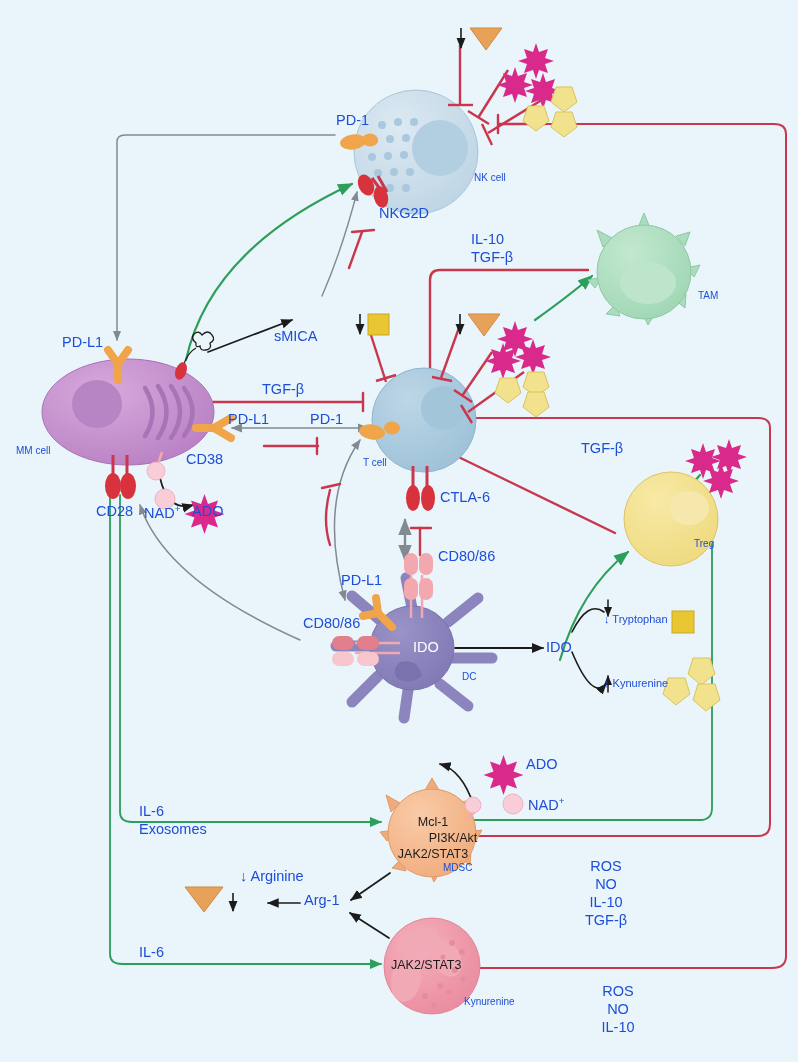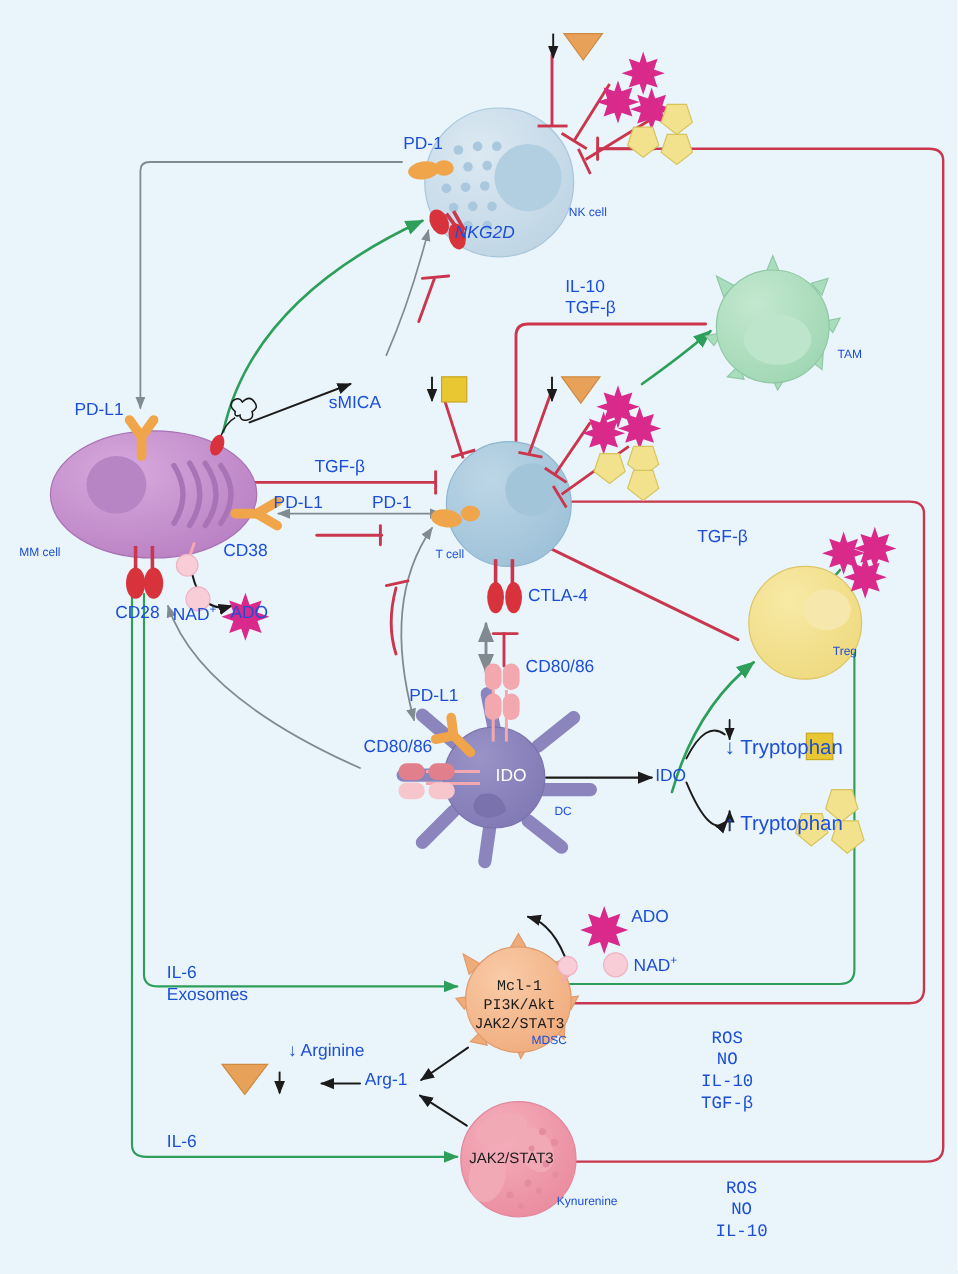--- a/index.html
+++ b/index.html
@@ -8,24 +8,24 @@
     background:#e9f5fa;
     font-family:"Liberation Sans", sans-serif;
     overflow:hidden;
   }
   #svgroot{position:absolute;left:0;top:0;width:798px;height:1062px;}
   .lbl{
     position:absolute;font-family:"Liberation Sans",sans-serif;
     color:#1d4ed8;white-space:nowrap;line-height:1.18;
   }
   .t14{font-size:14.5px;}
-  .t13{font-size:17px;}
+  .t13{font-size:11px;}
   .t12{font-size:12.5px;}
   .bold{font-weight:normal;font-size:10px;}
-  .ctr{text-align:center;font-family:Liberation Mono, monospace;}
+  .ctr{text-align:center;}
   sup{font-size:.68em;vertical-align:super;}
 </style>
 </head>
 <body>
 
 <div id="root">
 
 <svg id="svgroot" viewBox="0 0 798 1062">
   <defs>
     <radialGradient id="gMM" cx="36%" cy="32%" r="78%">
@@ -409,56 +409,56 @@
           <circle cx="425" cy="996" r="3"></circle>
       <circle cx="449" cy="992" r="2.5"></circle>
           <circle cx="434" cy="1005" r="2.5"></circle>
           <circle cx="463" cy="979" r="2.5"></circle>
     </g>
   </g>
 </svg>
 
 <div class="lbl bold" style="left:474px;top:172px;">NK cell</div>
 <div class="lbl t14" style="left:336px;top:112px;">PD-1</div>
-<div class="lbl t14" style="left:379px;top:186px;font-style:italic;">NKG2D</div>
+<div class="lbl t14" style="left:379px;top:205px;">NKG2D</div>
 
 <div class="lbl bold" style="left:698px;top:290px;">TAM</div>
 <div class="lbl t14" style="left:471px;top:231px;">IL-10</div>
 <div class="lbl t14" style="left:471px;top:249px;">TGF-β</div>
 
-<div class="lbl bold" style="left:16px;top:455px;">MM cell</div>
+<div class="lbl bold" style="left:16px;top:445px;">MM cell</div>
 <div class="lbl t14" style="left:62px;top:334px;">PD-L1</div>
 <div class="lbl t14" style="left:228px;top:411px;">PD-L1</div>
 <div class="lbl t14" style="left:96px;top:503px;">CD28</div>
 <div class="lbl t14" style="left:186px;top:451px;">CD38</div>
 <div class="lbl t14" style="left:144px;top:503px;"><span>NAD</span><sup>+</sup></div>
 <div class="lbl t14" style="left:192px;top:503px;">ADO</div>
 <div class="lbl t14" style="left:274px;top:328px;">sMICA</div>
 
 <div class="lbl bold" style="left:363px;top:457px;">T cell</div>
 <div class="lbl t14" style="left:310px;top:411px;">PD-1</div>
-<div class="lbl t14" style="left:440px;top:489px;">CTLA-4</div>
+<div class="lbl t14" style="left:440px;top:489px;">CTLA-6</div>
 <div class="lbl t14" style="left:262px;top:381px;">TGF-β</div>
 <div class="lbl t14" style="left:228px;top:411px;"></div>
 
 <div class="lbl bold" style="left:462px;top:671px;">DC</div>
 <div class="lbl t14" style="left:438px;top:548px;">CD80/86</div>
 <div class="lbl t14" style="left:303px;top:615px;">CD80/86</div>
 <div class="lbl t14" style="left:341px;top:572px;">PD-L1</div>
 <div class="lbl t14" style="left:413px;top:639px;color:#fff;">IDO</div>
 <div class="lbl t14" style="left:546px;top:639px;">IDO</div>
 
 <div class="lbl bold" style="left:694px;top:538px;">Treg</div>
 <div class="lbl t14" style="left:581px;top:440px;">TGF-β</div>
 <div class="lbl t13" style="left:604px;top:613px;">↓ Tryptophan</div>
-<div class="lbl t13" style="left:604px;top:677px;">↑ Tryptophan</div>
+<div class="lbl t13" style="left:604px;top:677px;">↑ Kynurenine</div>
 
 <div class="lbl bold" style="left:443px;top:862px;">MDSC</div>
 <div class="lbl t12 ctr" style="left:398px;top:815px;width:70px;color:#1b1b1b;">Mcl-1</div>
-<div class="lbl t12 ctr" style="left:394px;top:831px;width:78px;color:#1b1b1b;">PI3K/Akt</div>
+<div class="lbl t12 ctr" style="left:414px;top:831px;width:78px;color:#1b1b1b;">PI3K/Akt</div>
 <div class="lbl t12 ctr" style="left:386px;top:847px;width:94px;color:#1b1b1b;">JAK2/STAT3</div>
 <div class="lbl t14" style="left:526px;top:756px;">ADO</div>
 <div class="lbl t14" style="left:528px;top:795px;"><span>NAD</span><sup>+</sup></div>
 <div class="lbl t14" style="left:240px;top:868px;">↓ Arginine</div>
 <div class="lbl t14" style="left:304px;top:892px;">Arg-1</div>
 
 <div class="lbl bold" style="left:464px;top:996px;">Kynurenine</div>
 <div class="lbl t12" style="left:391px;top:958px;color:#1b1b1b;">JAK2/STAT3</div>
 
 <div class="lbl t14" style="left:139px;top:803px;">IL-6</div>

